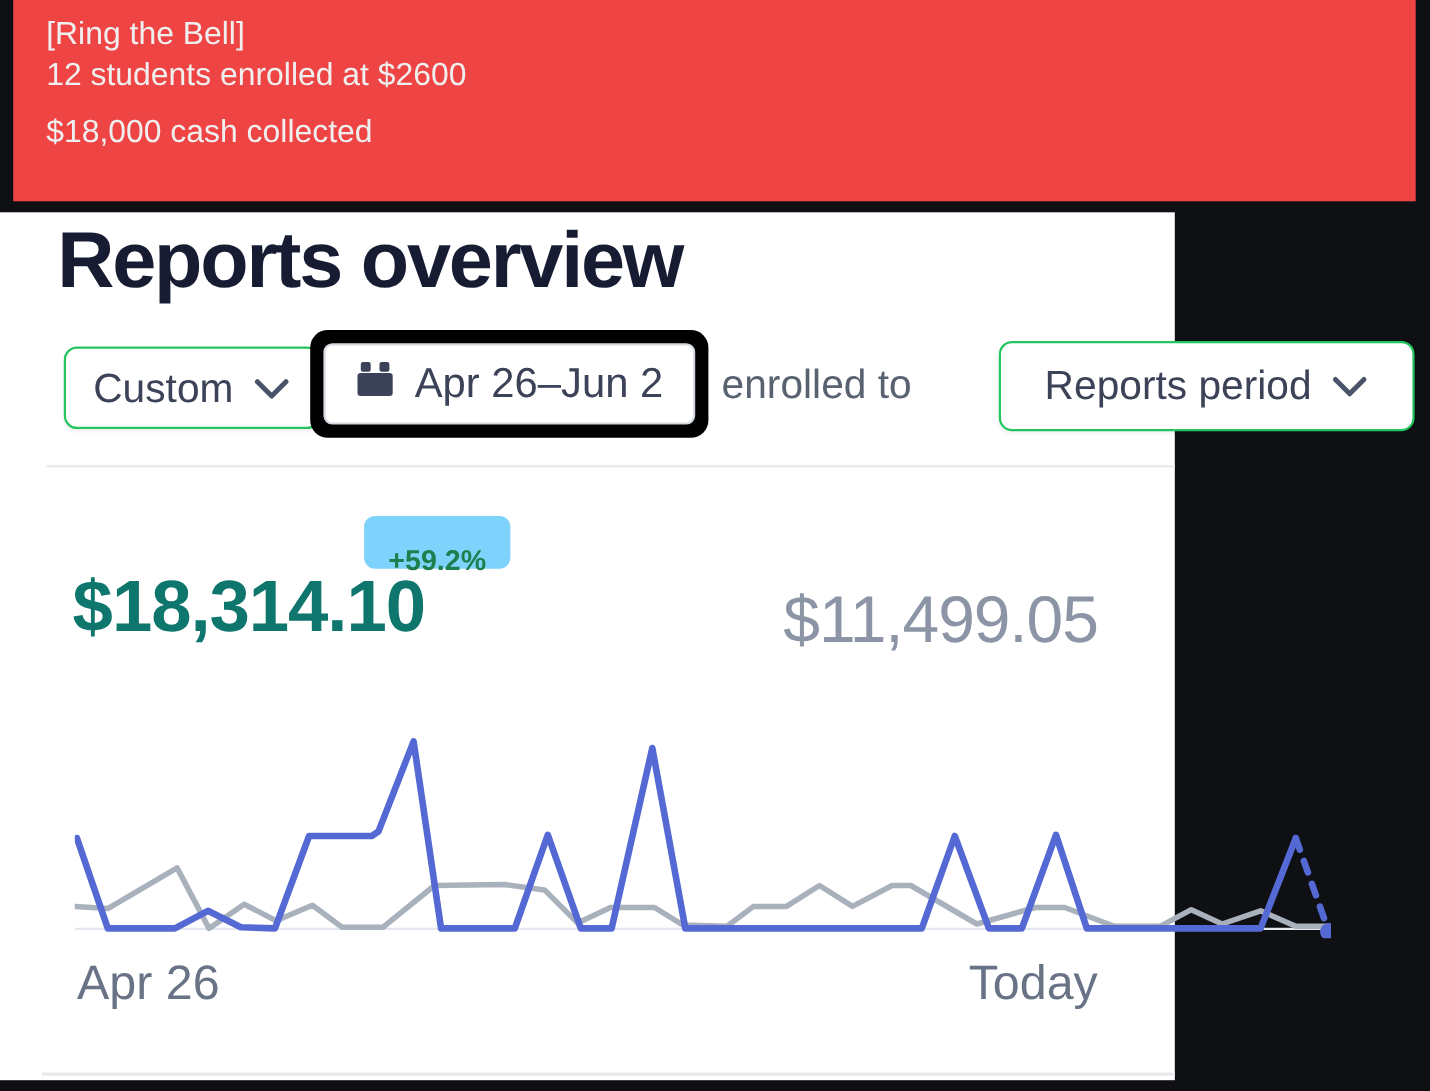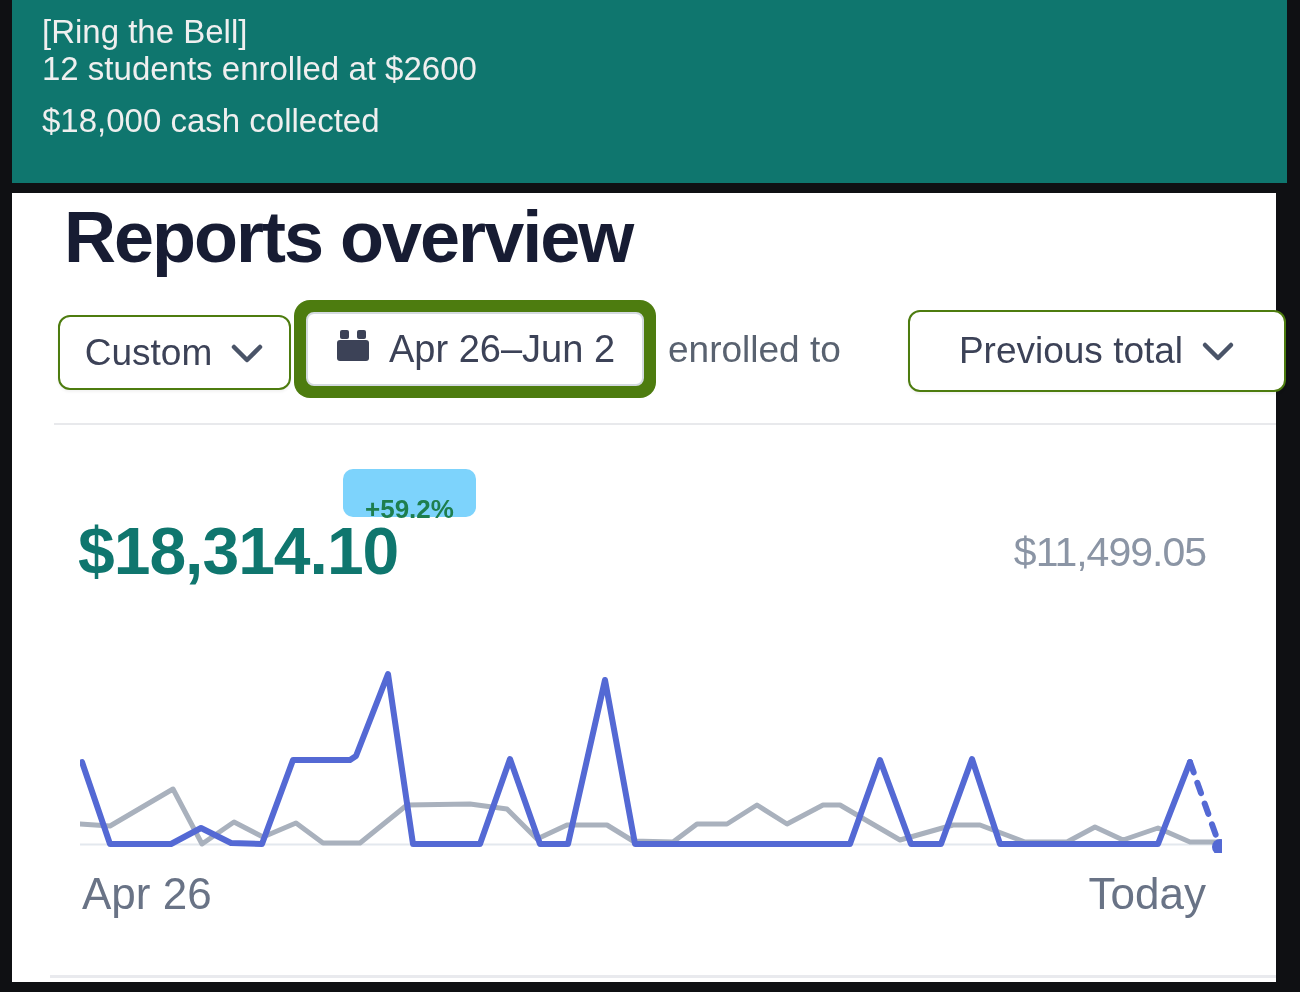--- a/index.html
+++ b/index.html
@@ -2,61 +2,61 @@
 <html><head>
 <meta charset="utf-8">
 <style>
   * { margin:0; padding:0; box-sizing:border-box; }
   html,body { width:1300px; height:992px; background:#0f1013; overflow:hidden;
               font-family:"Liberation Sans", sans-serif; }
   .stage { position:relative; width:1300px; height:992px; background:#0f1013; }
 
   
   .post { position:absolute; left:12px; top:0; width:1275px; height:183px;
-          background:#0f766e; color:#efefef; padding:13px 0 0 30px;
-          font-size:33px; line-height:37px; }
+          background:#ef4444; color:#efefef; padding:13px 0 0 30px;
+          font-size:29px; line-height:37px; }
   .post .grp2 { margin-top:15px; }
   .post b { font-weight:700; color:#fdfdfd; }
 
   
-  .panel { position:absolute; left:12px; top:193px; width:1264px; height:789px;
+  .panel { position:absolute; left:0; top:193px; width:1068px; height:789px;
            background:#ffffff; }
 
   .title { position:absolute; left:52px; top:-4px; font-size:72px; font-weight:700;
            color:#171c33; letter-spacing:-2px; line-height:96px; white-space:nowrap; }
 
-  .btn { position:absolute; background:#fff; border:2px solid #4d7c0f; border-radius:12px;
+  .btn { position:absolute; background:#fff; border:2px solid #22c55e; border-radius:12px;
          display:flex; align-items:center; justify-content:center; gap:18px;
          box-shadow:0 2px 3px rgba(0,0,0,.05); color:#3c4257; font-size:37px;
-         cursor:pointer; white-space:nowrap; }
+         cursor:pointer; white-space:nowrap;margin-left:12px; }
   .btn-custom  { left:46px;  top:122px; width:233px; height:75px; }
   .btn-prev    { left:896px; top:117px; width:378px; height:82px; }
 
   .date-ring { position:absolute; left:282px; top:107px; width:362px; height:98px;
-               background:#4d7c0f; border-radius:16px; }
+               background:#000000; border-radius:16px; }
   .date-btn  { position:absolute; left:12px; top:12px; right:12px; bottom:12px;
                background:#fff; border:2px solid #d4dae0; border-radius:8px;
                display:flex; align-items:center; justify-content:center; gap:18px;
                font-size:38px; font-weight:500; color:#3c4257; cursor:pointer;
                white-space:nowrap; }
 
   .compared { position:absolute; left:656px; top:136px; font-size:37px; color:#596270;
               white-space:nowrap; }
 
   .divider1 { position:absolute; left:42px; right:0; top:230px; height:2px; background:#e8e9ec; }
   .divider2 { position:absolute; left:38px; right:0; top:782px; height:3px; background:#e9eaee; }
 
   .metric-label { position:absolute; left:70px; top:272px; font-size:38px; font-weight:500;
                   color:#3c4257; }
   .badge { position:absolute; left:331px; top:276px; height:48px; line-height:48px;
            padding:16px 22px; background:#7dd3fc; color:#1e7e4e; border-radius:10px;
            font-size:26px; font-weight:700; }
   .metric-value { position:absolute; left:66px; top:320px; font-size:66px; font-weight:600;
                   color:#0f766e; letter-spacing:-1px; }
-  .metric-prev  { position:absolute; right:70px; top:336px; font-size:41px; font-weight:500;
+  .metric-prev  { position:absolute; right:70px; top:336px; font-size:60px; font-weight:500;
                   color:#8b95a5; letter-spacing:-1px; }
 
   .chart { position:absolute; left:68px; top:464px; width:1142px; height:196px; }
 
   .x-label { position:absolute; top:676px; font-size:44px; color:#697386; }
   .x-label.left  { left:70px; }
   .x-label.right { right:70px; }
 </style>
 </head>
 <body>
@@ -91,21 +91,21 @@
             <rect x="2" y="13" width="32" height="21" rx="3" fill="#3c4257"></rect>
           </svg>
         </span>
         <span>Apr 26–Jun 2</span>
       </div>
     </div>
 
     <div class="compared">enrolled to</div>
 
     <div class="btn btn-prev">
-      <span>Previous total</span>
+      <span>Reports period</span>
       <span>
         <svg width="34" height="22" viewBox="0 0 34 22">
             <polyline points="4,4 17,17 30,4" fill="none" stroke="#4a5468" stroke-width="4.5" stroke-linecap="round" stroke-linejoin="round"></polyline>
           </svg>
       </span>
     </div>
 
     <div class="divider1"></div>
 
     <div class="badge">+59.2%</div>

